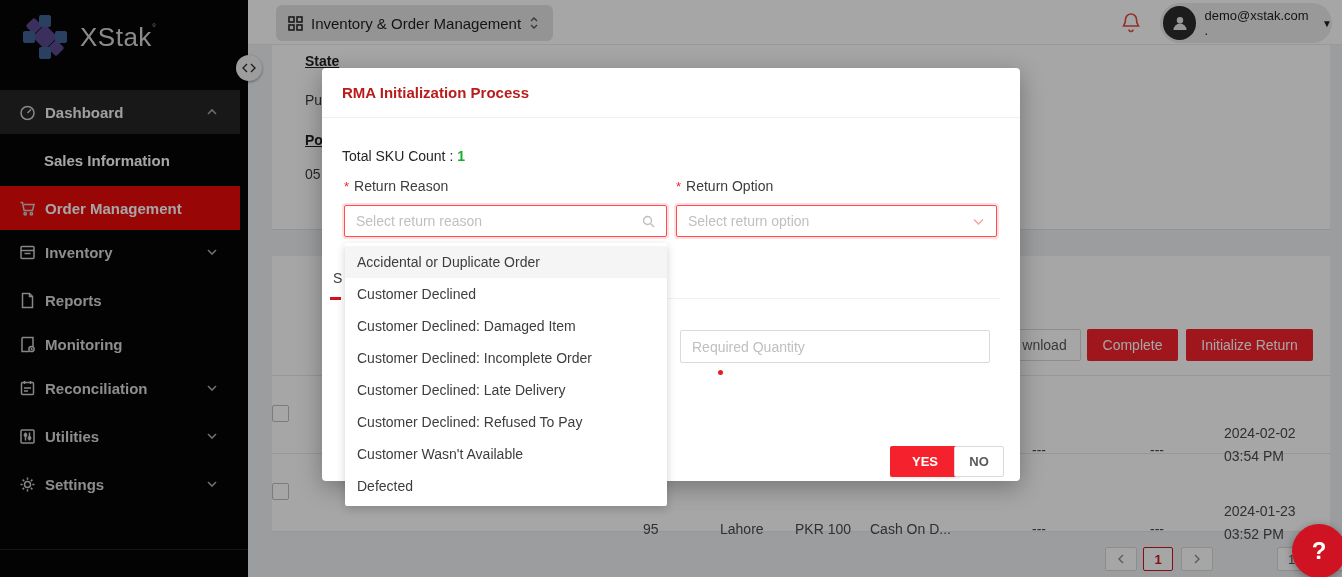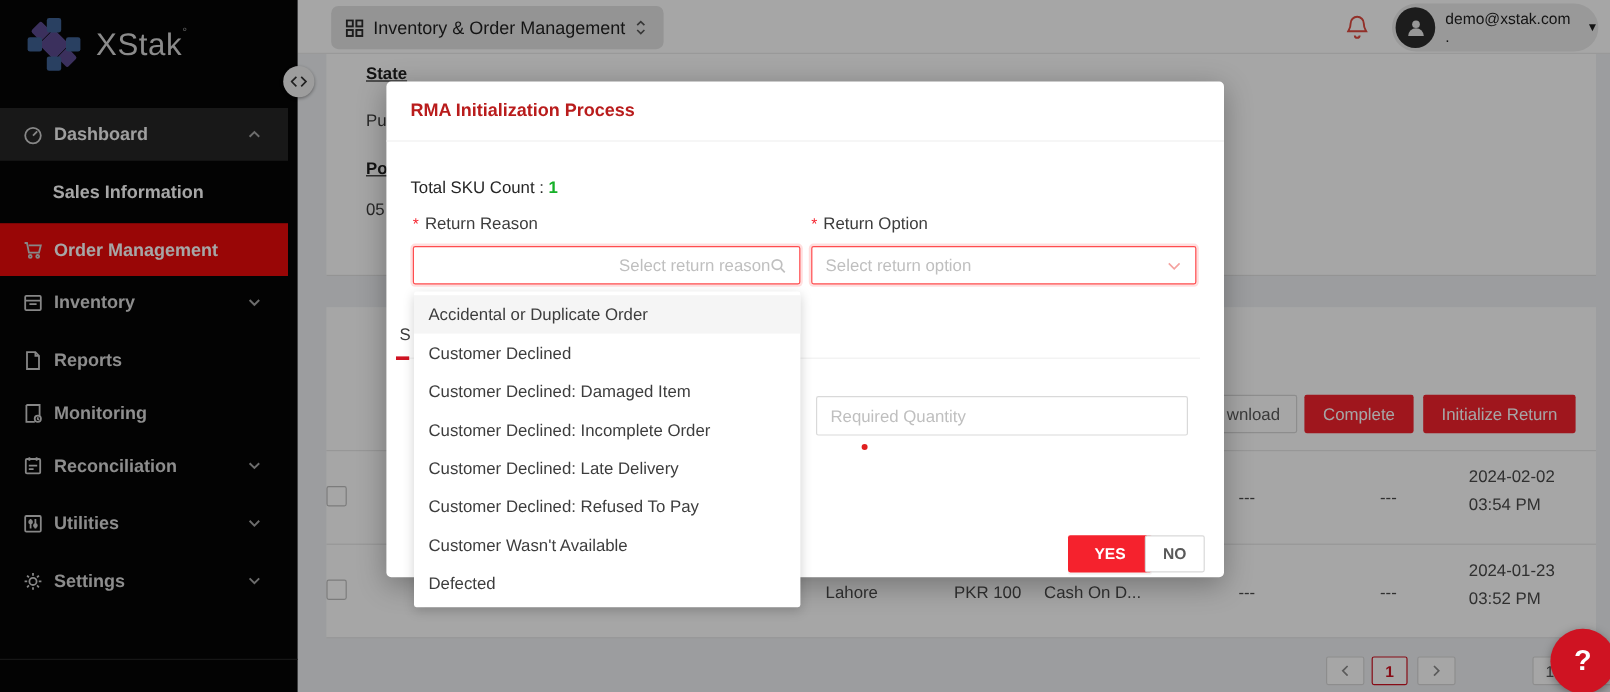--- a/index.html
+++ b/index.html
@@ -54,21 +54,21 @@
   .bg-bold { font-weight:700; color:#1f1f1f;text-decoration:underline; }
   .card2 { left:272px; top:256px; width:1058px; height:275px; }
   .bg-btn { position:absolute; top:329px; height:32px; border-radius:2px; font-size:14px; display:flex; align-items:center; justify-content:center; cursor:pointer; }
   .btn-plain { background:#fff; border:1px solid #d9d9d9; color:#595959; }
   .btn-red { background:#f5222d; color:#fff; border:none; }
   .bb-download { left:1008px; width:73px; }
   .bb-complete { left:1087px; width:91px; }
   .bb-init { left:1186px; width:127px; }
   .row-line { position:absolute; left:272px; width:1058px; height:1px; background:#e8e8e8; }
   .chk { position:absolute; width:17px; height:17px; border:1px solid #bfbfbf; border-radius:2px; background:#fff; cursor:pointer; }
-  .cell { position:absolute; font-size:14px; color:#4a4a4a; white-space:nowrap; }
+  .cell { position:absolute; font-size:14px; color:#4a4a4a; white-space:nowrap;margin-top:36px; }
   .pg-btn { position:absolute; top:547px; height:24px; border:1px solid #d9d9d9; border-radius:2px; background:#fff;
     display:flex; align-items:center; justify-content:center; font-size:13px; color:#8c8c8c; cursor:pointer; }
   .pg-active { border-color:#cf1322; color:#cf1322; font-weight:600; }
   .help-fab { position:absolute; left:1292px; top:524px; width:54px; height:54px; border-radius:50%; background:#cf1322;
     color:#fff; font-size:24px; font-weight:700; display:flex; align-items:center; justify-content:center;
     box-shadow:0 2px 8px rgba(0,0,0,.35); cursor:pointer; z-index:3; }
 
   
   .overlay { position:absolute; inset:0; background:rgba(0,0,0,0.35); z-index:10; }
   .modal { position:absolute; left:322px; top:68px; width:698px; height:413px; background:#fff; border-radius:4px;
@@ -77,21 +77,21 @@
     display:flex; align-items:center; padding-left:20px; }
   .modal-title { font-size:15px; font-weight:700; color:#b91c1c; }
   .sku-line { position:absolute; left:20px; top:80px; font-size:14px; color:#262626; }
   .sku-count { color:#16b028; font-weight:700; }
   .field-label { position:absolute; top:110px; font-size:14px; color:#3d3d3d; }
   .req-star { color:#f5222d; margin-right:5px; font-size:13px; }
   .fl-reason { left:22px; }
   .fl-option { left:354px; }
   .sel-box { position:absolute; top:137px; height:32px; background:#fff; border:1px solid #ff4d4f; border-radius:2px;
     box-shadow:0 0 0 2px rgba(255,77,79,.18); display:flex; align-items:center; padding:0 11px; cursor:pointer; }
-  .sel-reason { left:22px; width:323px;text-align:right; }
+  .sel-reason { left:22px; width:323px; }
   .sel-option { left:354px; width:321px; }
   .sel-ph { flex:1; font-size:14px; color:#bfbfbf; }
   .sel-ic { width:13px; height:13px; color:#bfbfbf; }
   .sel-ic.pink { color:#f5a3a0; }
   .tab-partial { position:absolute; left:11px; top:202px; font-size:14px; color:#3d3d3d; }
   .tab-bar { position:absolute; left:11px; right:20px; top:230px; border-bottom:1px solid #f0f0f0; }
   .tab-ink { position:absolute; left:8px; top:229px; width:11px; height:3px; background:#cf1322; }
   .qty-input { position:absolute; left:358px; top:262px; width:310px; height:33px; border:1px solid #d9d9d9; border-radius:2px;
     font-size:14px; color:#262626; padding:0 11px; font-family:"Liberation Sans",sans-serif; }
   .qty-input::placeholder { color:#bfbfbf; }
@@ -279,21 +279,21 @@
     <div class="row-line" style="top:531px;"></div>
 
     <span class="chk" style="left:272px; top:405px;"></span>
     <div class="cell" style="left:1032px; top:406px;">---</div>
     <div class="cell" style="left:1150px; top:406px;">---</div>
     <div class="cell" style="left:1224px; top:389px;">2024-02-02</div>
     <div class="cell" style="left:1224px; top:412px;">03:54 PM</div>
 
     <span class="chk" style="left:272px; top:483px;"></span>
     <div class="cell" style="left:643px; top:485px;">95</div>
-    <div class="cell" style="left:688px; top:485px;">Lahore</div>
+    <div class="cell" style="left:720px; top:485px;">Lahore</div>
     <div class="cell" style="left:795px; top:485px;">PKR 100</div>
     <div class="cell" style="left:870px; top:485px;">Cash On D...</div>
     <div class="cell" style="left:1032px; top:485px;">---</div>
     <div class="cell" style="left:1150px; top:485px;">---</div>
     <div class="cell" style="left:1224px; top:467px;">2024-01-23</div>
     <div class="cell" style="left:1224px; top:490px;">03:52 PM</div>
 
     <div class="pg-btn" style="left:1105px; width:32px;">
       <svg width="8" height="10" viewBox="0 0 8 10" fill="none" stroke="currentColor" stroke-width="1.4">
           <polyline points="6,1 2,5 6,9"></polyline>

